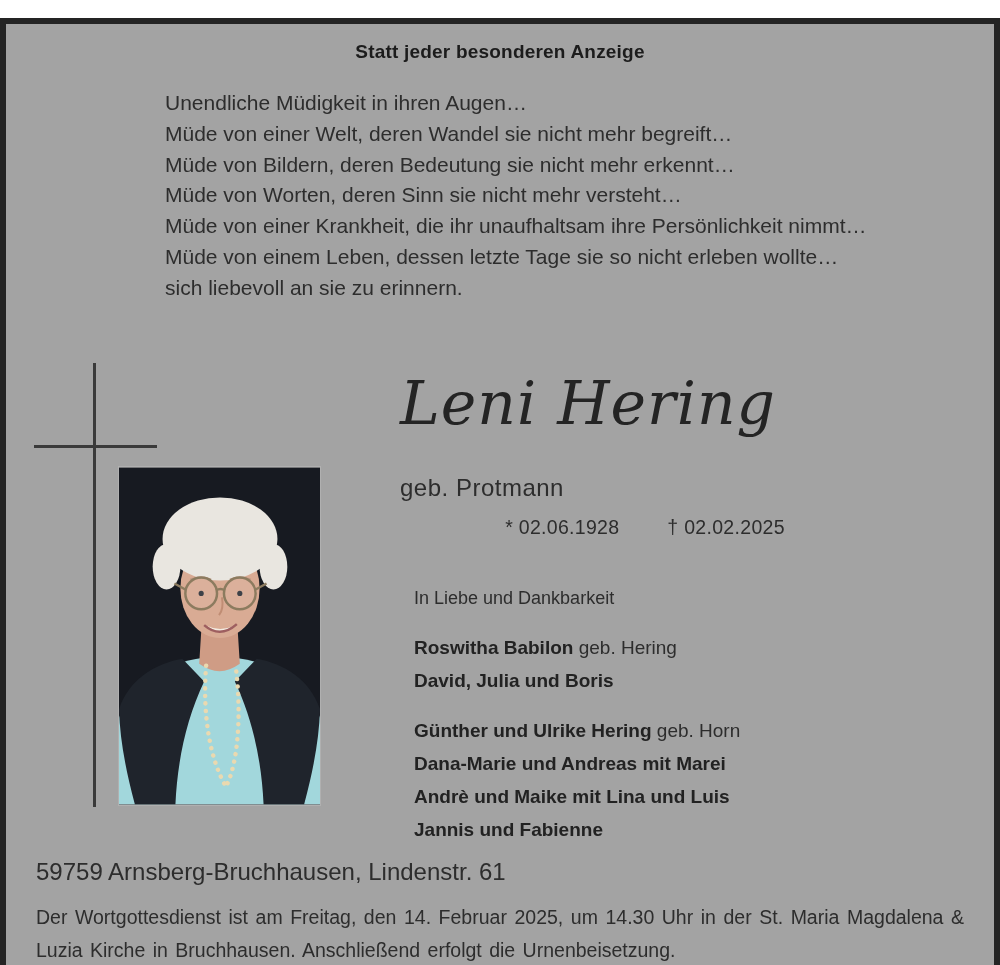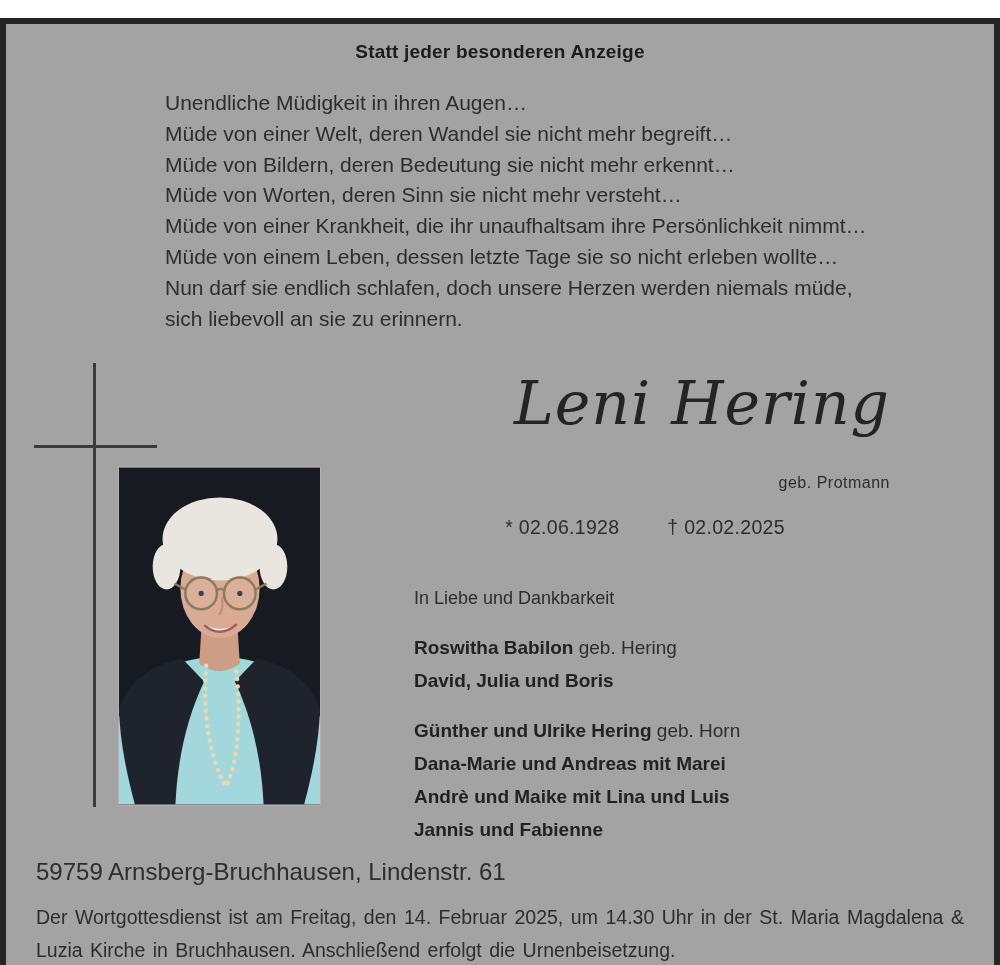--- a/index.html
+++ b/index.html
@@ -60,35 +60,35 @@
     width: 203px; height: 340px;
     border: 1px solid #b0b0b0;
     box-sizing: border-box;
     overflow: hidden;
   }
   .photo svg { display: block; width: 100%; height: 100%; }
   .deceased-name {
     position: absolute;
     left: 400px; top: 350px;
     width: 490px;
-    text-align: right;
+    text-align: left;
     font-family: "DejaVu Serif", serif;
     font-style: italic;
     font-size: 60px;
     line-height: 70px;
     color: #242424;
     letter-spacing: 1px;
     white-space: nowrap;
   }
   .maiden-name {
     position: absolute;
     left: 400px; top: 456px;
     width: 490px;
-    text-align: right;
-    font-size: 16px;
+    text-align: left;
+    font-size: 24px;
     letter-spacing: 0.5px;
   }
   .dates {
     position: absolute;
     left: 400px; top: 498px;
     width: 490px;
     display: flex;
     justify-content: center;
     gap: 48px;
     font-size: 19.5px;
@@ -139,21 +139,20 @@
 
   <div class="title">Statt jeder besonderen Anzeige</div>
 
   <div class="poem">
     <div>Unendliche Müdigkeit in ihren Augen…</div>
     <div>Müde von einer Welt, deren Wandel sie nicht mehr begreift…</div>
     <div>Müde von Bildern, deren Bedeutung sie nicht mehr erkennt…</div>
     <div>Müde von Worten, deren Sinn sie nicht mehr versteht…</div>
     <div>Müde von einer Krankheit, die ihr unaufhaltsam ihre Persönlichkeit nimmt…</div>
     <div>Müde von einem Leben, dessen letzte Tage sie so nicht erleben wollte…</div>
-    <div>Nun darf sie endlich schlafen, doch unsere Herzen werden niemals müde,</div>
     <div>sich liebevoll an sie zu erinnern.</div>
   </div>
 
   <div class="cross">
     <div class="v-bar"></div>
     <div class="h-bar"></div>
   </div>
 
   <div class="photo">
     <svg viewBox="0 0 203 340" xmlns="http://www.w3.org/2000/svg">

